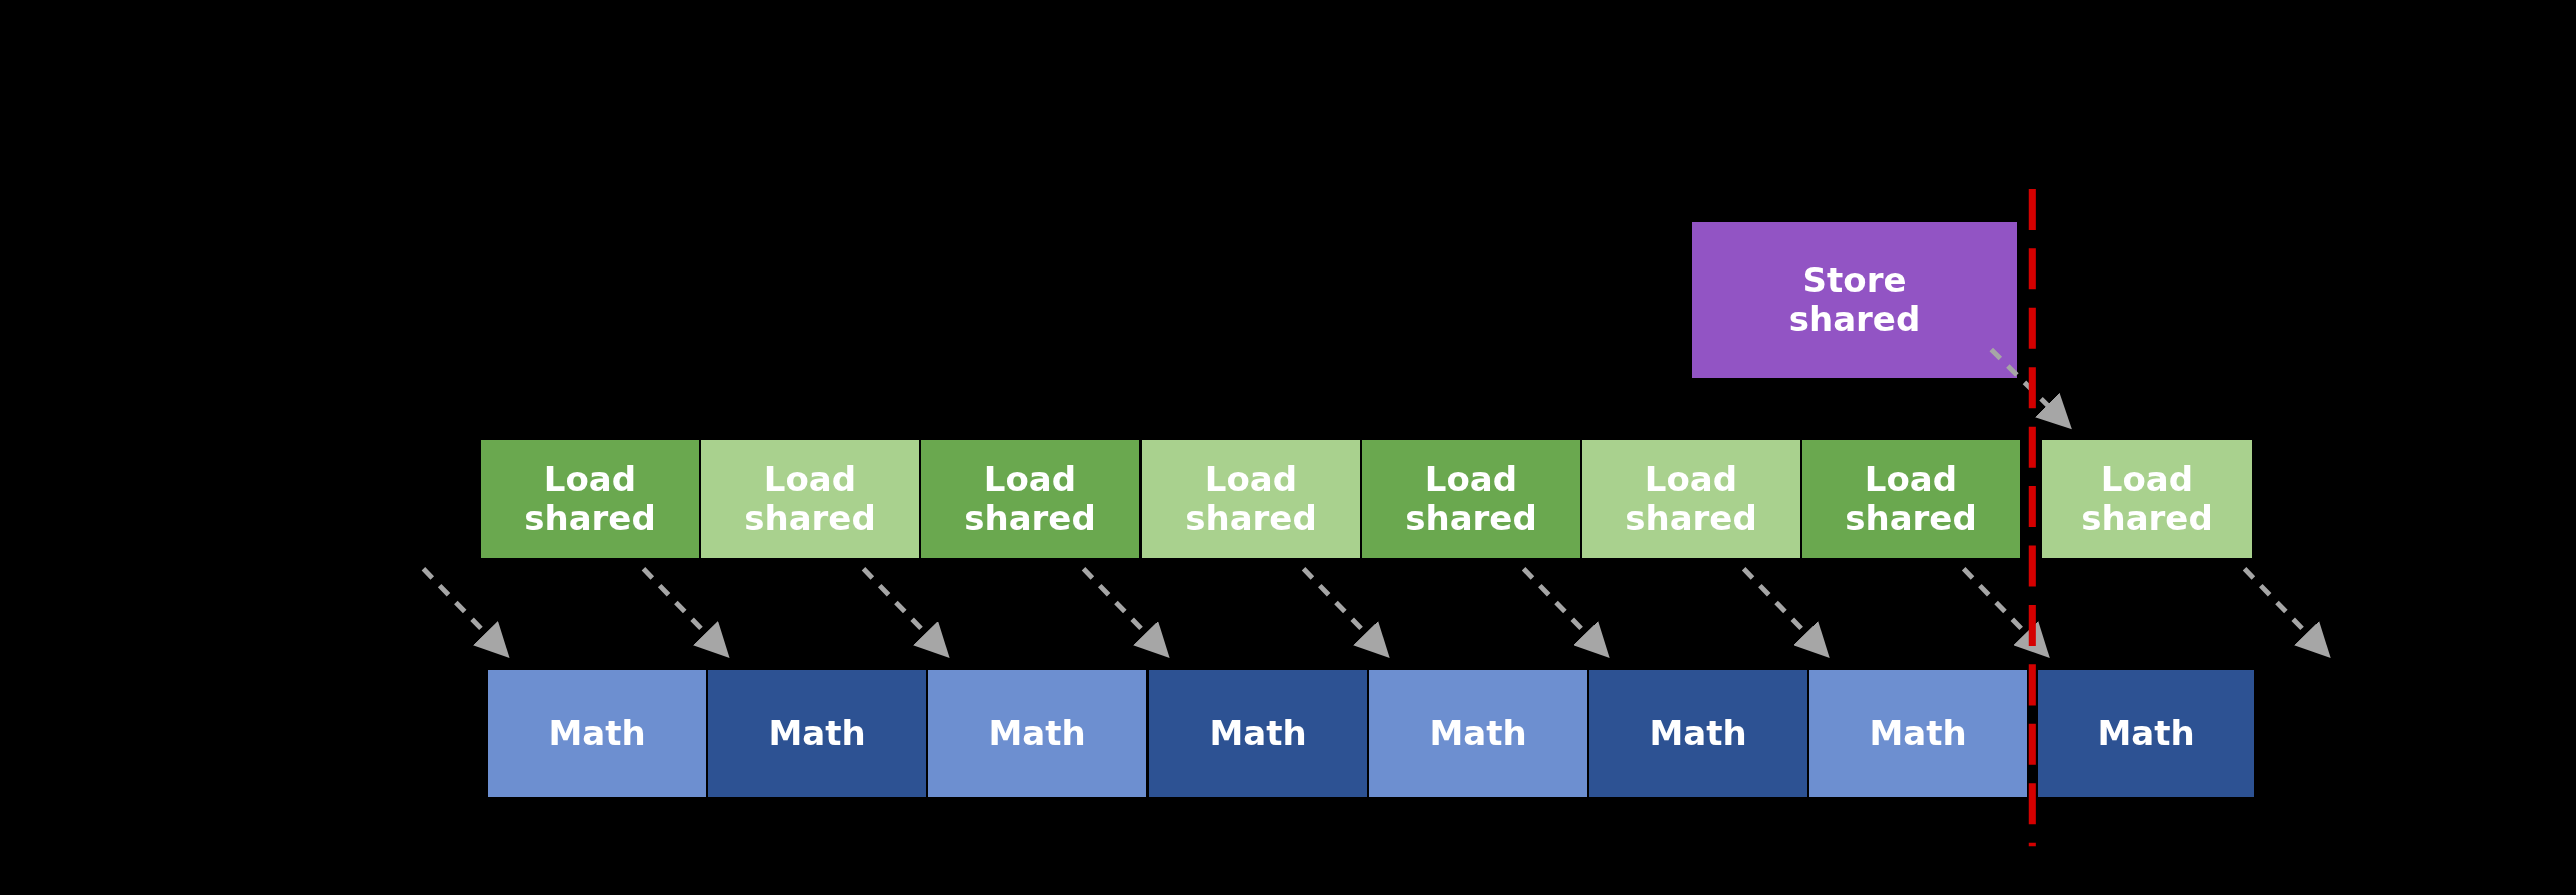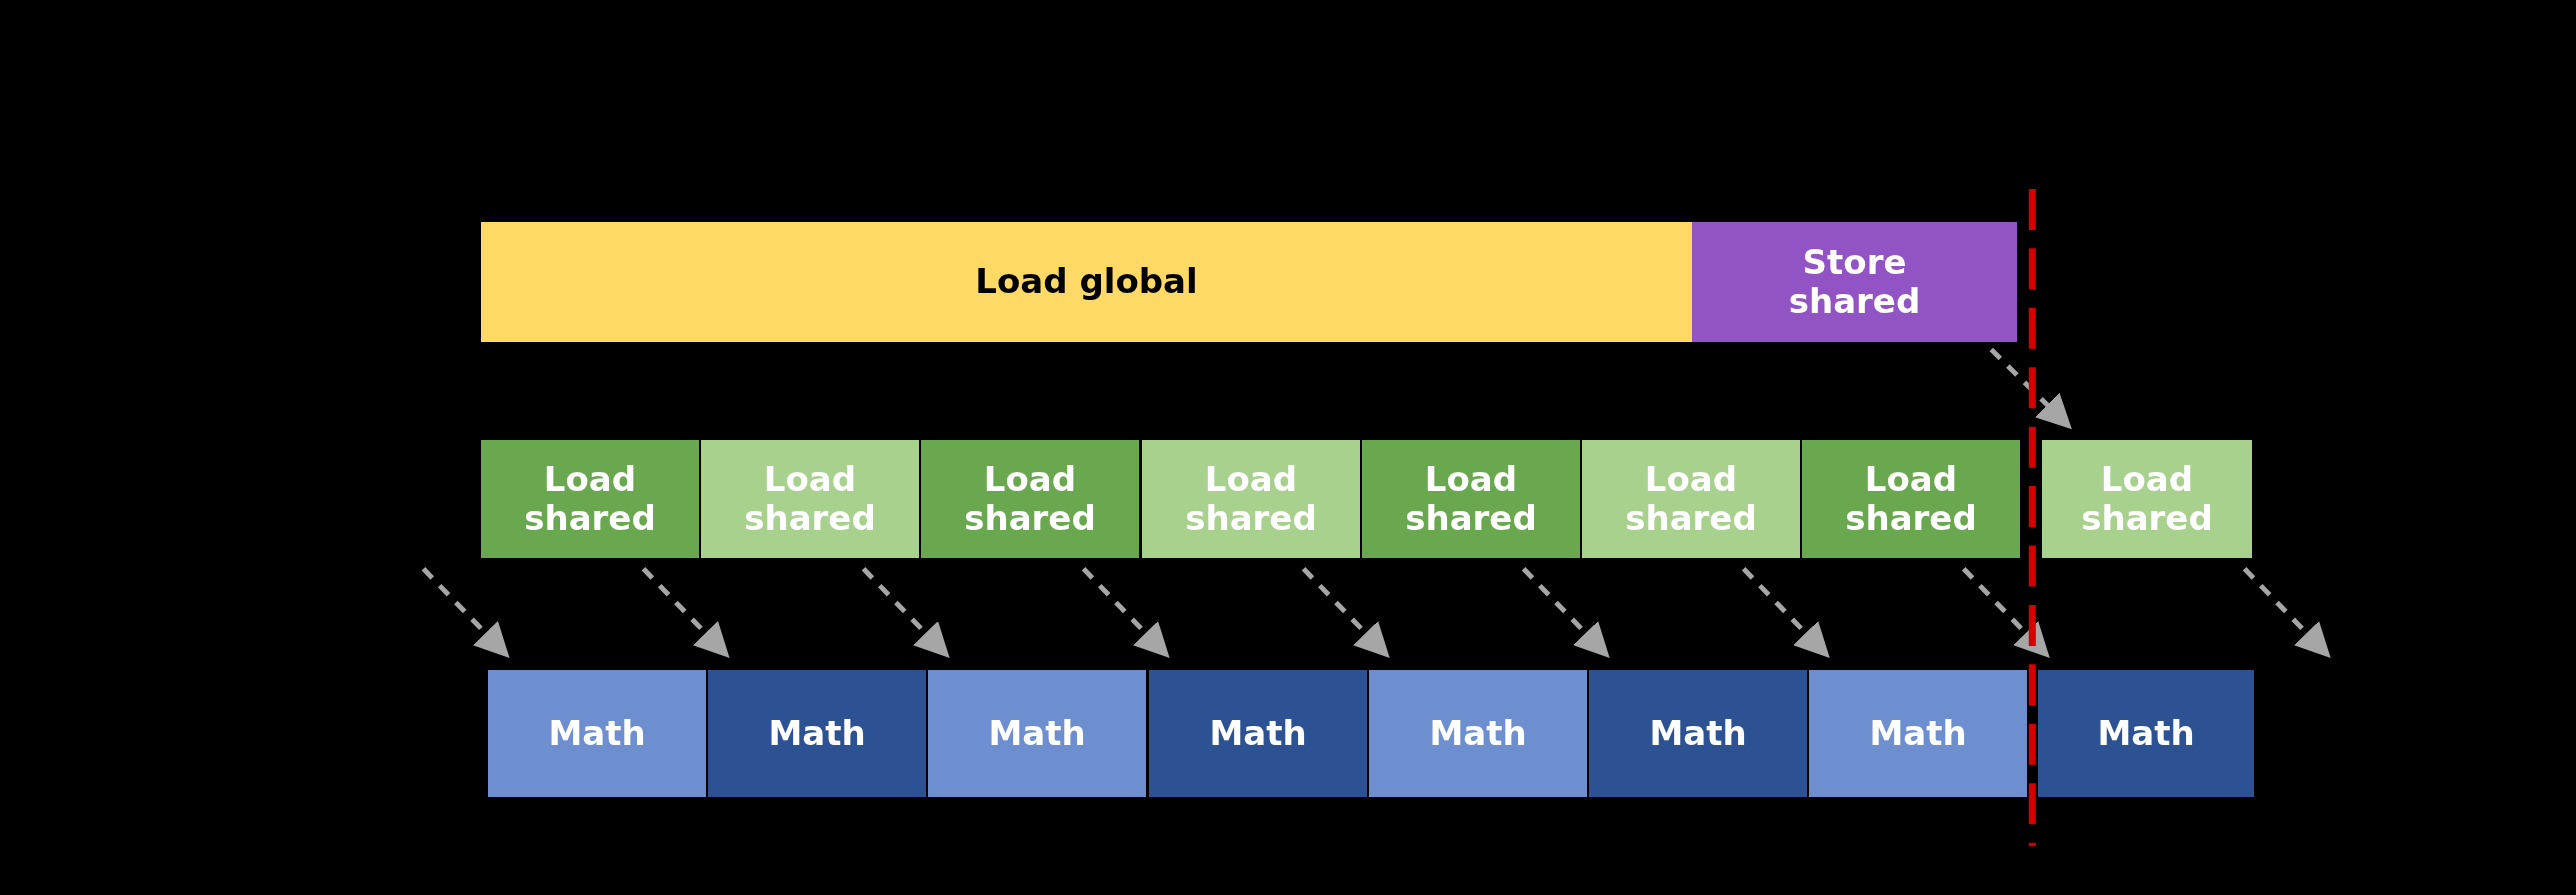--- a/index.html
+++ b/index.html
@@ -45,25 +45,22 @@
     fill: none;
     stroke-width: 10;
     stroke-dasharray: 58 26;
   }
 </style>
 </head>
 <body>
 
 <div id="canvas" style="background: rgb(0, 0, 0);">
 
-  <div class="block" style="left: 481px; top: 222px; width: 1211px; height: 120px; background: rgb(255, 217, 102); color: rgb(0, 0, 0);">
-    <span>Load global</span>
-  </div>
 
-  <div class="block" style="left: 1692px; top: 222px; width: 325px; height: 120px; background: rgb(146, 84, 196); color: rgb(255, 255, 255);">
+  <div class="block" style="left: 1692px; top: 222px; width: 325px; height: 156px; background: rgb(146, 84, 196); color: rgb(255, 255, 255);">
     <span>Store
 shared</span>
   </div>
 
   <div id="shared-row">
       <div class="block" style="left: 481px; top: 440px; width: 218px; height: 118px; background: rgb(106, 168, 79); color: rgb(255, 255, 255);">
         <span>Load
 shared</span>
       </div>
       <div class="block" style="left: 701px; top: 440px; width: 218px; height: 118px; background: rgb(169, 209, 142); color: rgb(255, 255, 255);">

